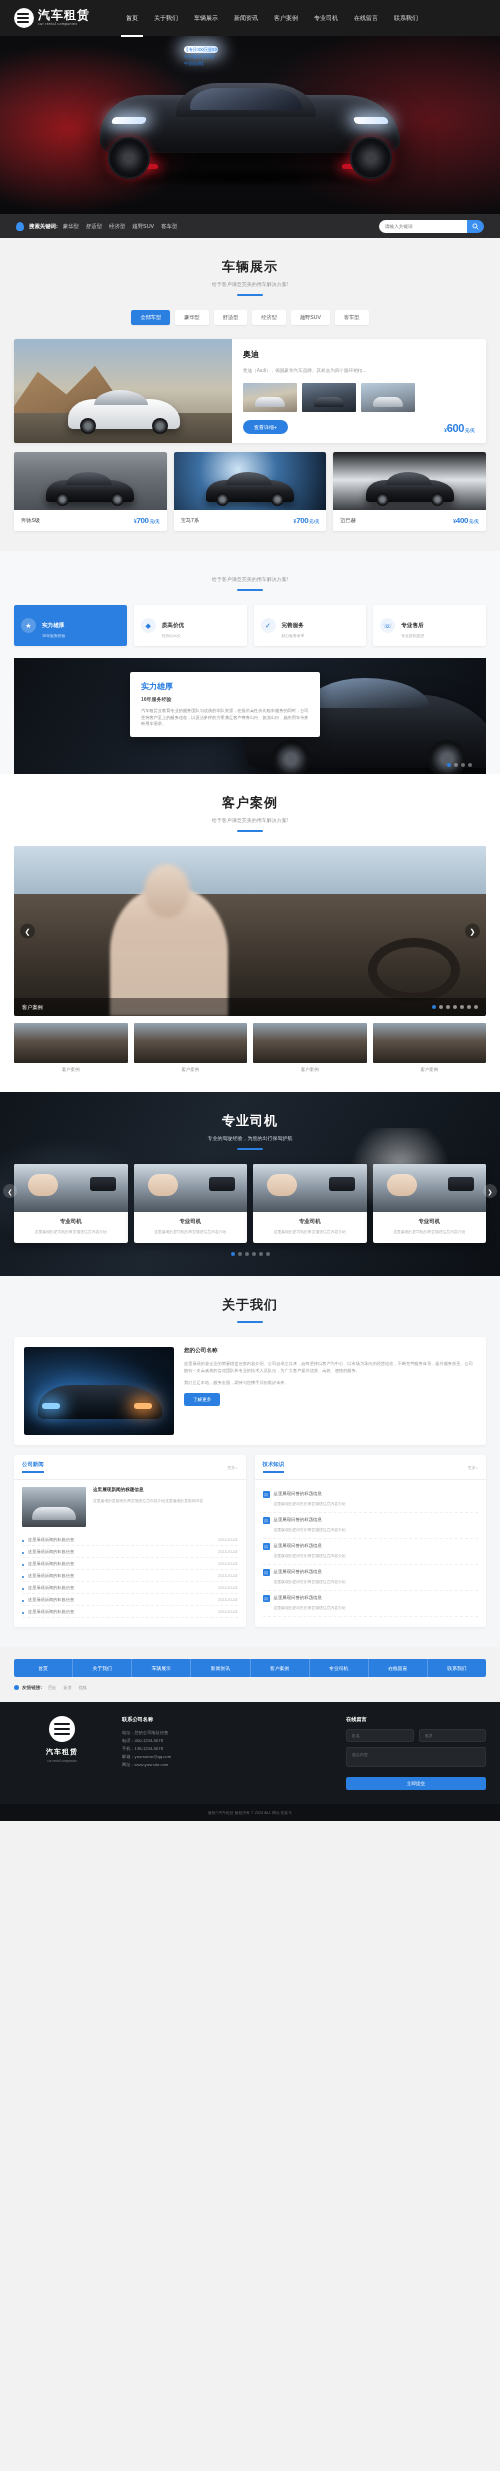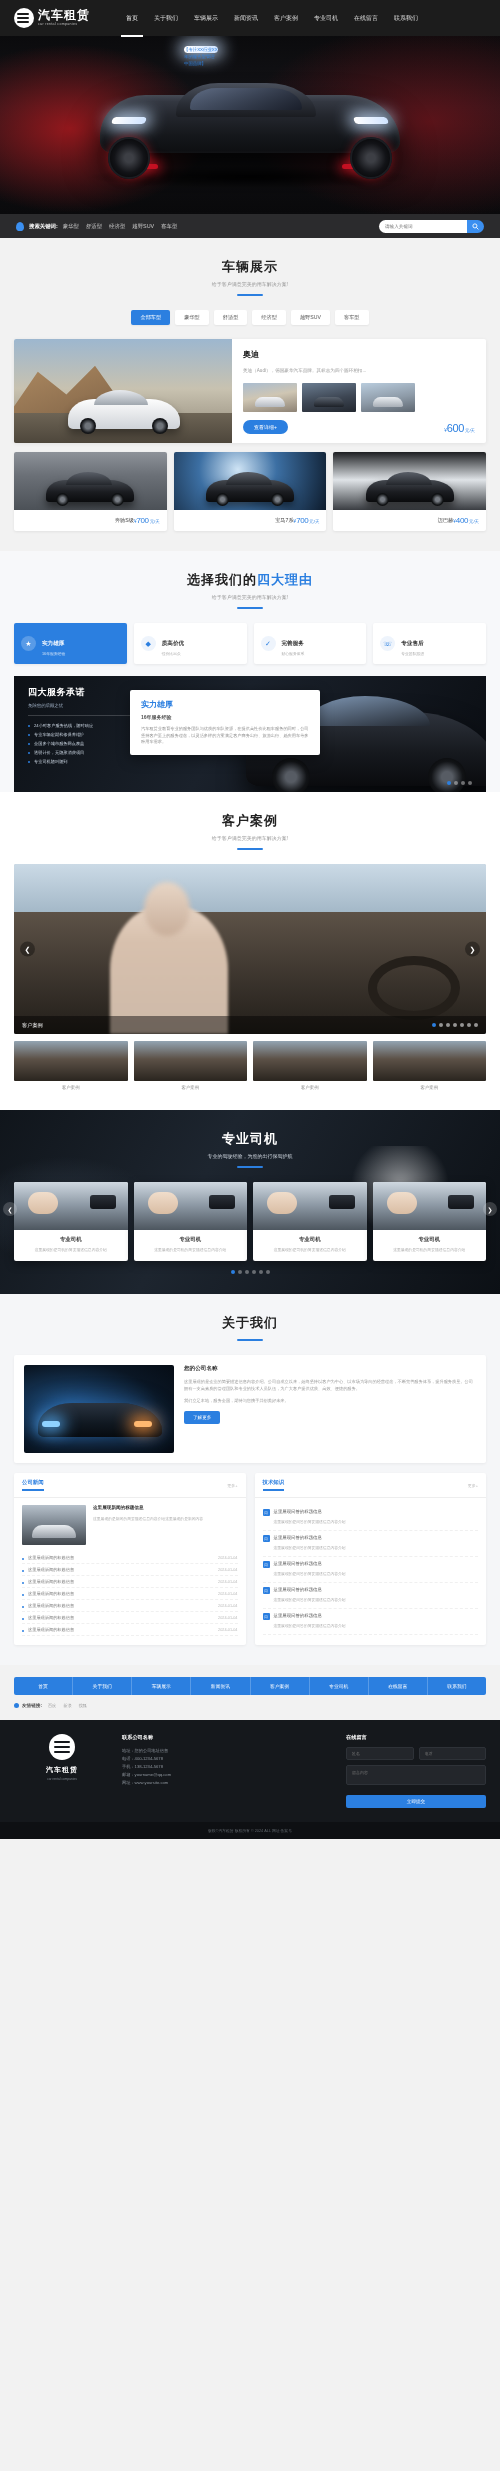--- a/index.html
+++ b/index.html
@@ -173,21 +173,21 @@
     position:absolute; left:12px; bottom:5px; width:30px;height:10px;border-radius:8px 9px 2px 2px;
     background:linear-gradient(180deg,#f2f3f5,#b5bac1);
   }
   .t2 .mini{ background:linear-gradient(180deg,#5a636f,#1d2128);}
   .t3 .mini{ background:linear-gradient(180deg,#e9edf1,#a7aeb6);}
   .feature-foot{ display:flex; align-items:flex-end; justify-content:space-between; margin-top:auto; padding-top:8px;}
   .btn-detail{
     background:#2b7fe0; color:#fff; font-size:5px; border:none; border-radius:9px;
     padding:4px 11px; cursor:pointer;
   }
-  .price{ color:#2b7fe0; font-weight:normal; display:flex; align-items:baseline;}
+  .price{ color:#2b7fe0; font-weight:bold; display:flex; align-items:baseline;}
   .price .cur{ font-size:4.6px;} .price .num{ font-size:11px; letter-spacing:-.4px;}
   .price .unit{ font-size:4.4px; margin-left:1px;}
 
   
   .cars{ display:flex; gap:7px; margin-top:9px;}
   .car-card{ flex:1; background:#fff; border-radius:2px; overflow:hidden;
     box-shadow:0 1px 3px rgba(0,0,0,.07);}
   .car-pic{ height:58px; position:relative; overflow:hidden;}
   .p1{ background:linear-gradient(180deg,#8d9299 0%,#6b7077 40%,#4c5157 100%);}
   .p2{ background:radial-gradient(circle at 42% 30%, #cfe4f5 0%, #3c6fa3 40%, #0d1b2c 100%);}
@@ -197,21 +197,21 @@
     width:88px;height:22px; border-radius:20px 24px 3px 3px / 14px 15px 3px 3px;
     background:linear-gradient(180deg,#43474e 0%,#1a1c20 55%,#0a0b0d 100%);
     box-shadow:0 5px 9px rgba(0,0,0,.55);
   }
   .sedan::before{ content:""; position:absolute; left:20px; top:-8px; width:46px;height:13px;
     background:linear-gradient(180deg,#5a5f68,#24272c);
     border-radius:22px 24px 0 0 / 13px 13px 0 0;}
   .sedan .w{ position:absolute; bottom:-4px; width:13px;height:13px;border-radius:50%;
     background:radial-gradient(circle,#767b82 22%,#111315 60%,#000);}
   .sedan .w.a{left:10px;} .sedan .w.b{right:10px;}
-  .car-meta{ display:flex; align-items:center; justify-content:flex-end; padding:6px 7px;}
+  .car-meta{ display:flex; align-items:center; justify-content:space-between; padding:6px 7px;}
   .car-meta .nm{ font-size:5.2px; color:#444;}
   .car-meta .price .num{ font-size:8px;}
 
   
   .reasons{ background:#f7f8fa; padding:20px 14px 0;}
   .reason-tabs{ display:flex; gap:7px; margin-top:4px;}
   .rtab{
     flex:1; background:#fff; border-radius:2px; padding:8px 7px;
     display:flex; align-items:center; gap:6px; box-shadow:0 1px 3px rgba(0,0,0,.07);
   }
@@ -619,21 +619,20 @@
             <span class="num">400</span>
             <span class="unit">元/天</span>
           </span>
         </div>
       </div>
     </div>
   </div>
 
   <div class="reasons">
     <div class="sec-title">
-      <h2><span>选择我们的</span><span class="accent">四大理由</span></h2>
       <p>给予客户满意完美的用车解决方案!</p>
       <div class="bar"></div>
     </div>
     <div class="reason-tabs">
       <div class="rtab active">
         <span class="ic">★</span>
         <span><span class="tt">实力雄厚</span>
         <span class="st" style="display:block">16年服务经验</span></span>
       </div>
       <div class="rtab">
@@ -651,32 +650,20 @@
         <span><span class="tt">专业售后</span>
         <span class="st" style="display:block">专业团队跟进</span></span>
       </div>
     </div>
 
     <div class="promise">
       <div class="promise-car">
           <i class="w a"></i>
           <i class="w b"></i>
         </div>
-      <div class="promise-left">
-        <h3>四大服务承诺</h3>
-        <div class="sub">免除您的后顾之忧</div>
-        <div class="line"></div>
-        <ul>
-          <li>24小时客户服务热线，随时响应</li>
-          <li>专业车辆定期检修保养维护</li>
-          <li>全国多个城市服务网点覆盖</li>
-          <li>透明计价，无隐形消费项目</li>
-          <li>专业司机随叫随到</li>
-        </ul>
-      </div>
       <div class="promise-card">
         <h4>实力雄厚</h4>
         <div class="pc-sub">16年服务经验</div>
         <p>汽车租赁业教育专业的服务团队与优质的车队资源，在提供高性价比租车服务的同时，公司坚持客户至上的服务理念，以灵活多样的方案满足客户商务出行、旅游出行、婚庆用车等多种用车需求。</p>
       </div>
       <div class="dots">
         <i class="on"></i>
         <i></i>
         <i></i>
         <i></i>

